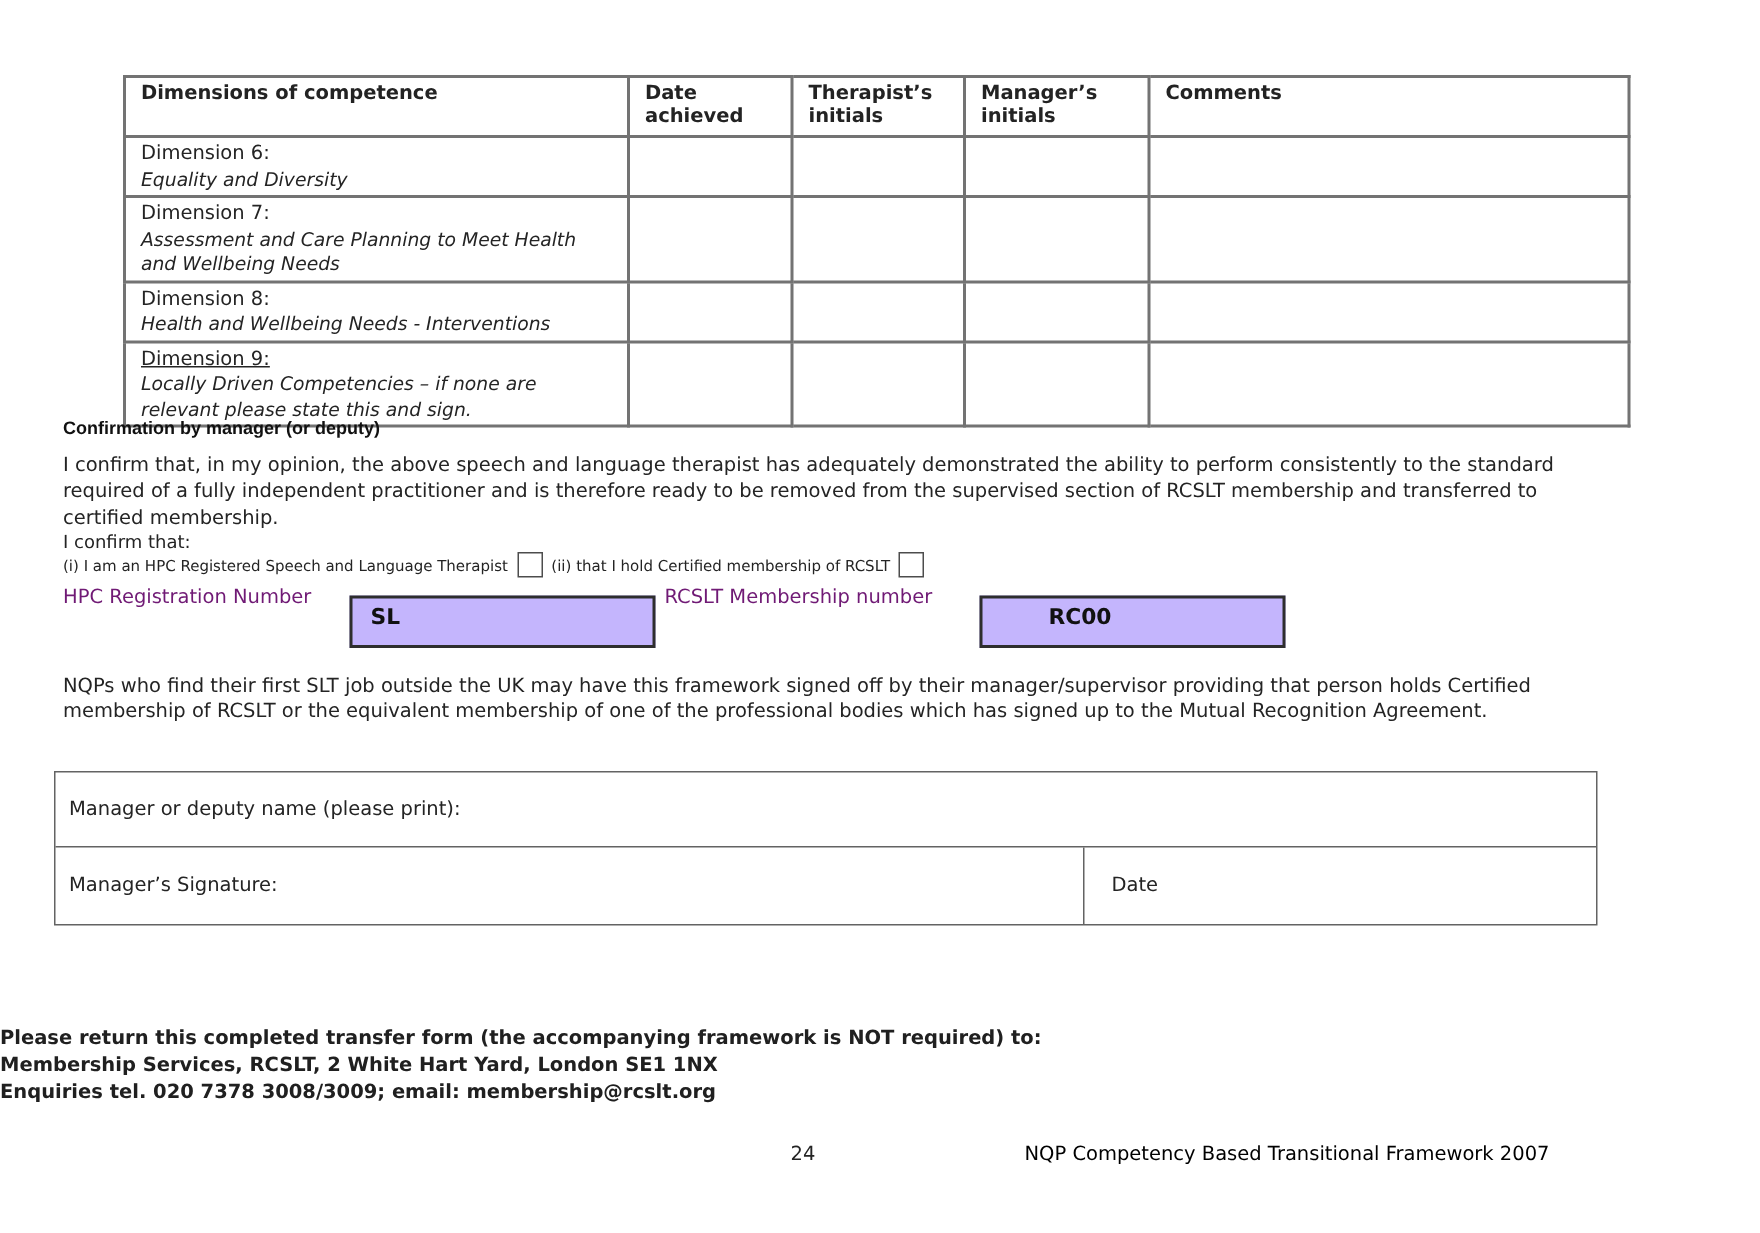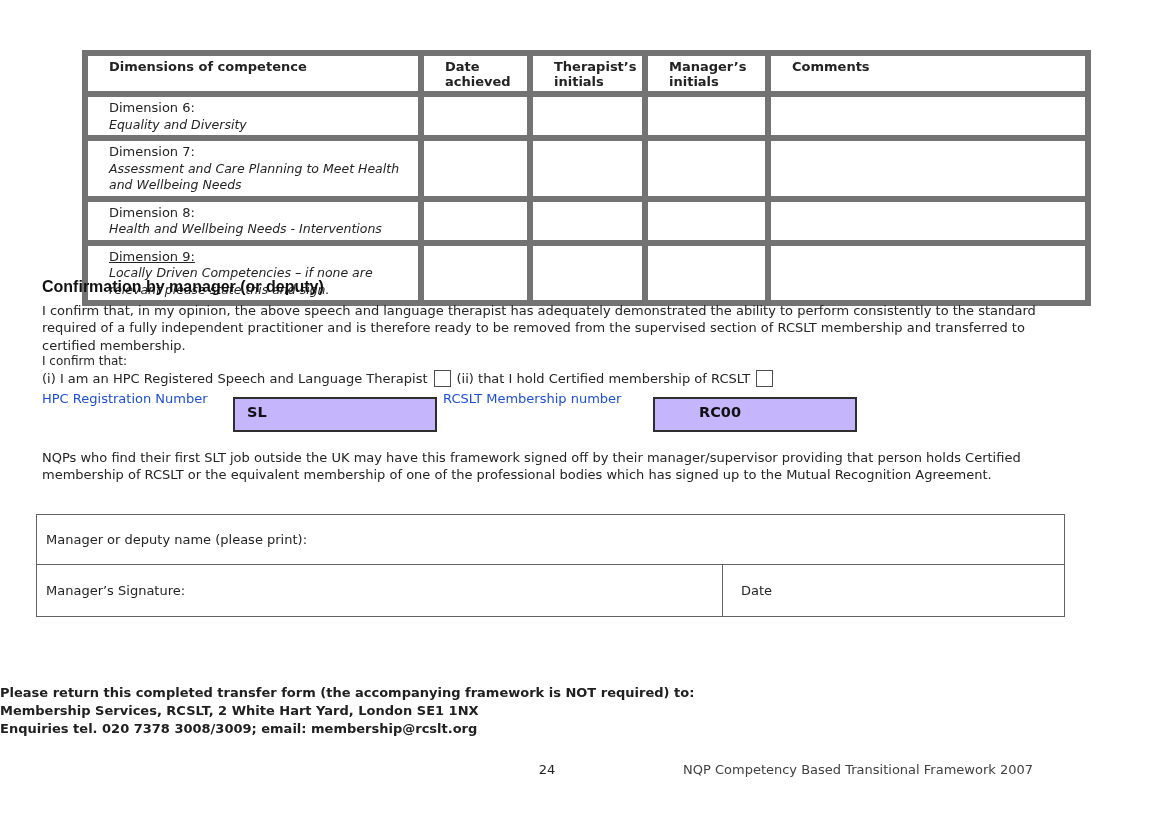--- a/index.html
+++ b/index.html
@@ -17,55 +17,55 @@
   
   table.comp-table {
     position: absolute;
     left: 82px; top: 50px;
     width: 1003px;
     border-collapse: collapse;
     table-layout: fixed;
     border: 2px solid #3a3a3a;
   }
   table.comp-table th, table.comp-table td {
-    border: 6px solid #737373;
+    border: 2px solid #737373;
     vertical-align: top;
-    padding: 3px 7px 2px 21px;
+    padding: 3px 7px 2px 10px;
     font-size: 13px;
   }
   table.comp-table th { text-align: left; font-weight: bold; color: #232323; }
   th.main-head { font-size: 15.5px; padding-top: 5px; }
   td.dim-cell .dim-title { font-size: 13px; color: #242424; line-height: 16.5px; }
   td.dim-cell .dim-title.underline { text-decoration: underline; }
   td.dim-cell .dim-sub { font-size: 12.5px; font-style: italic; color: #242424; line-height: 16.5px; }
   tr.hrow  { height: 40px; }
   tr.row-a { height: 34px; }
   tr.row-b { height: 52px; }
   tr.row-c { height: 33px; }
   tr.row-d { height: 55px; }
 
   
   .sec-heading {
     position: absolute; left: 42px; top: 278px;
     font-family: "Liberation Sans", sans-serif;
-    font-size: 16px; font-weight: bold; color: #111;
+    font-size: 12px; font-weight: bold; color: #111;
   }
   .para { position: absolute; left: 42px; width: 1010px; font-size: 13px; line-height: 17.4px; color: #242424; }
   .para-confirm { top: 302px; }
   .line-confirm-that { position: absolute; left: 42px; top: 354px; font-size: 12px; color: #242424; }
   .checkbox-line {
     position: absolute; left: 42px; top: 371px;
-    font-size: 13px; color: #242424; white-space: nowrap;
+    font-size: 10px; color: #242424; white-space: nowrap;
   }
   .checkbox {
     display: inline-block; width: 17px; height: 17px;
     border: 1px solid #4d4d4d; background: #fff;
     vertical-align: middle; margin: -3px 6px 0 6px;
   }
-  .reg-label { position: absolute; font-size: 13px; color: #1d4ed8; }
+  .reg-label { position: absolute; font-size: 13px; color: #701a75; }
   .reg-label.hpc { left: 42px; top: 391px; }
   .reg-label.rcslt { left: 443px; top: 391px; }
   .reg-box {
     position: absolute; top: 397px; width: 204px; height: 35px;
     border: 2px solid #2e2e2e; background: #c4b5fd;
     font-size: 14.5px; font-weight: bold; color: #111;
     padding: 5px 0 0 12px;
   }
   .reg-box.hpc-box { left: 233px; }
   .reg-box.rcslt-box { left: 653px; padding-left: 44px; }
@@ -85,22 +85,22 @@
   .sig-cell-date { flex: 1; height: 100%; display: flex; align-items: center; padding-left: 18px; }
 
   
   .return-block {
     position: absolute; left: 0; top: 684px; width: 1160px;
     text-align: left; font-size: 13px; font-weight: bold;
     color: #202020; line-height: 18px;
   }
 
   
-  .page-number { position: absolute; left: 527px; top: 762px; width: 40px; text-align: center; font-size: 13px; color: #242424; }
-  .doc-title { position: absolute; right: 140px; top: 762px; font-size: 13px; color: #404040; text-align: center; }
+  .page-number { position: absolute; left: 527px; top: 762px; width: 40px; font-size: 13px; color: #242424; }
+  .doc-title { position: absolute; right: 140px; top: 762px; font-size: 13px; color: #000000; text-align: center; }
 </style>
 </head>
 <body>
 
 <div class="page">
 
   <table class="comp-table">
     <colgroup>
       <col style="width:336px">
         <col style="width:109px">

